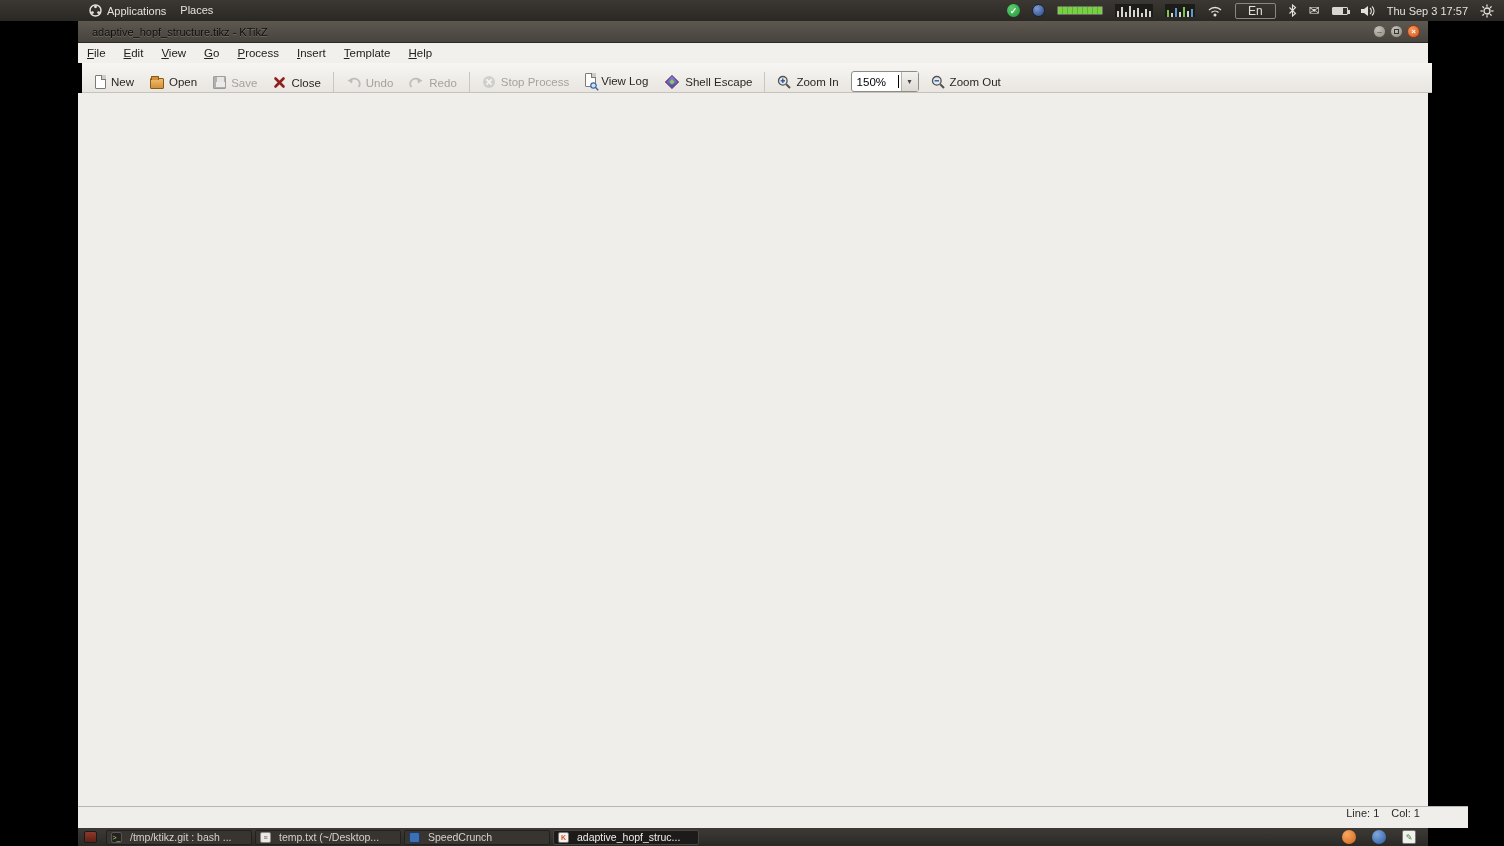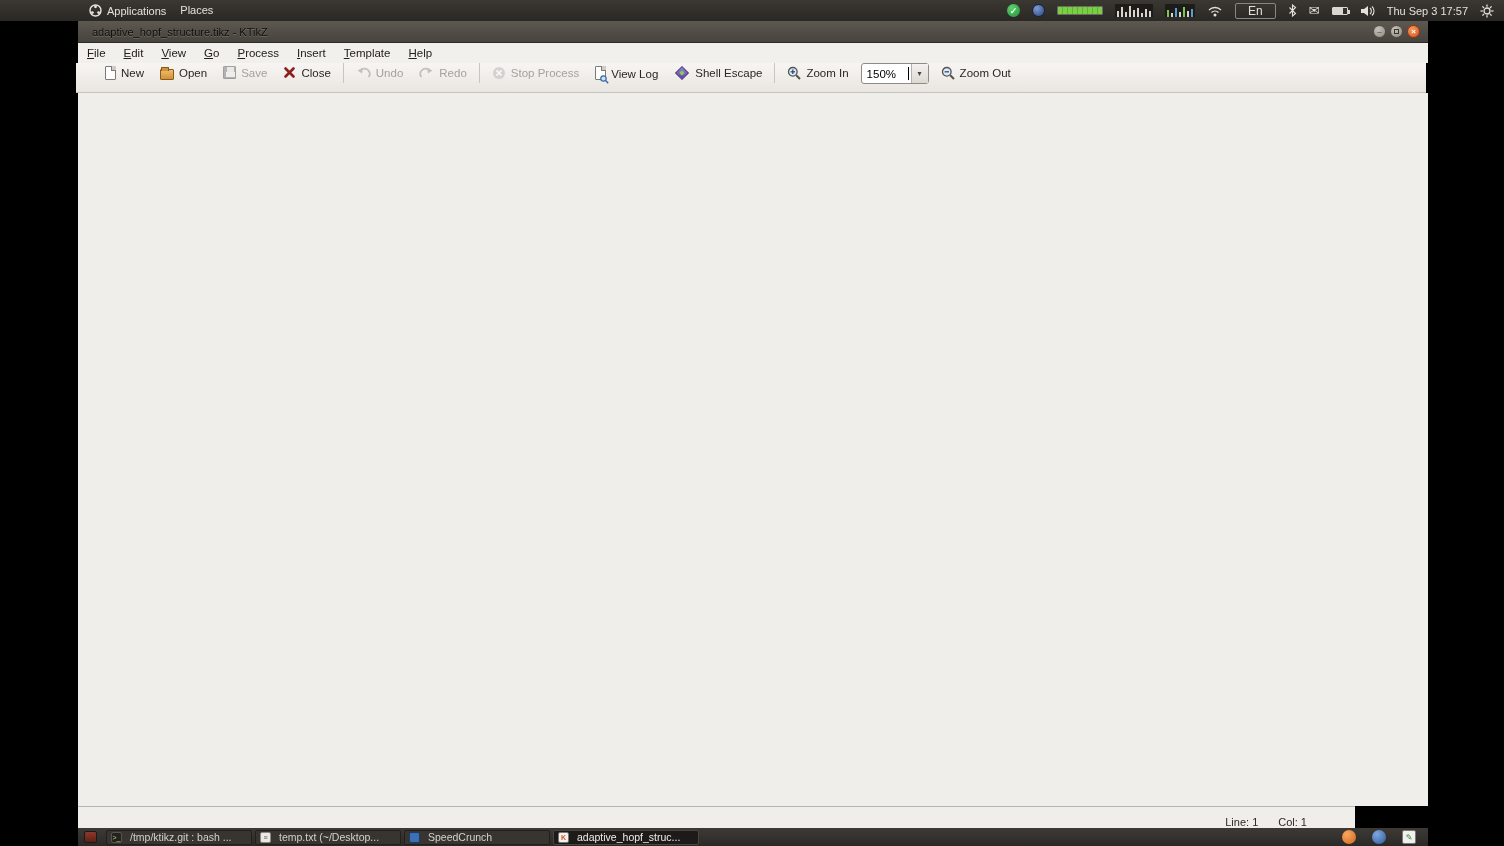--- a/index.html
+++ b/index.html
@@ -33,23 +33,23 @@
     background:radial-gradient(circle at 35% 30%,#c6c2ba,#8d8981);
     display:flex;align-items:center;justify-content:center;font-size:8px;color:#3a3732;line-height:1}
   .wbtn.close{background:radial-gradient(circle at 35% 30%,#f49a5d,#d9541e);border-color:#933812;color:#fff;font-weight:bold}
   .wbtn .sq{width:5px;height:5px;border:1px solid #3a3732}
 
   #menubar{position:absolute;left:78px;top:43px;width:1350px;height:20px;
     background:#f2f0ed;display:flex;align-items:center;font-size:11.5px;color:#24211d;z-index:20}
   .mi{display:inline-block;padding:2px 9px}
   .ul::first-letter{text-decoration:underline}
 
-  #toolbar{position:absolute;left:76px;top:63px;width:1350px;height:30px;
+  #toolbar{position:absolute;left:82px;top:63px;width:1350px;height:30px;
     background:linear-gradient(#f7f5f2,#e9e6e1);border-bottom:1px solid #c6c3bd;
-    display:flex;align-items:flex-start;font-size:11.5px;color:#2a2723;padding-left:21px;z-index:20}
+    display:flex;align-items:flex-end;font-size:11.5px;color:#2a2723;padding-left:5px;z-index:20}
   .tb{display:flex;align-items:center;gap:5px;padding:3px 8px;border-radius:3px;white-space:nowrap}
   .tb.dis{color:#a5a29d}
   .tb.dis svg,.tb.dis .cssicon{opacity:.45;filter:grayscale(.9)}
   .tsep{width:1px;height:20px;background:#c9c6c0;margin:0 4px}
   #zoom-combo{display:flex;align-items:center;height:21px;border:1px solid #8f8c86;border-radius:3px;background:#fff;margin:0 4px}
   #zoom-combo input{border:0;outline:0;width:46px;font-size:11.5px;padding:0 0 0 5px;font-family:inherit;background:transparent}
   .caret{width:1px;height:13px;background:#000;margin-right:2px}
   .combo-arrow{width:17px;height:100%;display:flex;align-items:center;justify-content:center;
     border-left:1px solid #b5b2ac;background:linear-gradient(#f4f2ef,#dcd9d3);font-size:8px;color:#444}
 
@@ -89,23 +89,23 @@
   #msg-body{position:absolute;left:79px;top:735px;width:846px;height:71px;background:#fff;
     border:1px solid #969390;font-size:11px;color:#1d1d1d;padding:6px 6px}
   #msg-body .tag{font-weight:bold;color:#00317f}
 
   #preview-header{left:931px;top:93px;width:496px;background:linear-gradient(#f1efec,#e7e4df)}
   #preview-body{position:absolute;left:931px;top:111px;width:496px;height:695px;background:#fff;
     border:1px solid #969390;display:flex;align-items:center;justify-content:center}
 
   .mt{font-family:"DejaVu Serif",serif;font-style:italic;font-size:12px;fill:#000}
 
-  #statusbar{position:absolute;left:78px;top:806px;width:1277px;height:22px;background:#f0eeea;
-    border-top:1px solid #b8b5b0;display:flex;align-items:flex-end;justify-content:flex-end;
-    gap:20px;padding-right:48px;font-size:11px;color:#2c2a26;z-index:20}
+  #statusbar{position:absolute;left:78px;top:806px;width:1390px;height:22px;background:#f0eeea;
+    border-top:1px solid #b8b5b0;display:flex;align-items:flex-start;justify-content:flex-end;
+    gap:12px;padding-right:48px;font-size:11px;color:#2c2a26;z-index:20}
 
   
   #taskbar{position:absolute;left:78px;top:828px;width:1350px;height:18px;
     background:linear-gradient(#3d3a36,#2b2926);display:flex;align-items:center;padding-left:6px;z-index:30}
   .ws-icon{width:13px;height:12px;background:linear-gradient(#8c3a2a,#5e2118);border:1px solid #1c1a17;border-radius:2px;margin-right:9px}
   .task-btn{width:146px;height:15px;margin-right:3px;display:flex;align-items:center;gap:8px;
     padding:0 4px;font-size:10.5px;color:#d4d1cb;background:#383531;border:1px solid #221f1c;border-radius:2px;
     overflow:hidden;white-space:nowrap}
   .task-btn.active{background:#1d1b19;border-color:#4a463f;color:#efede9}
   .ticon{width:11px;height:11px;border-radius:2px;flex:none;display:flex;align-items:center;justify-content:center;font-size:7px;line-height:1}

